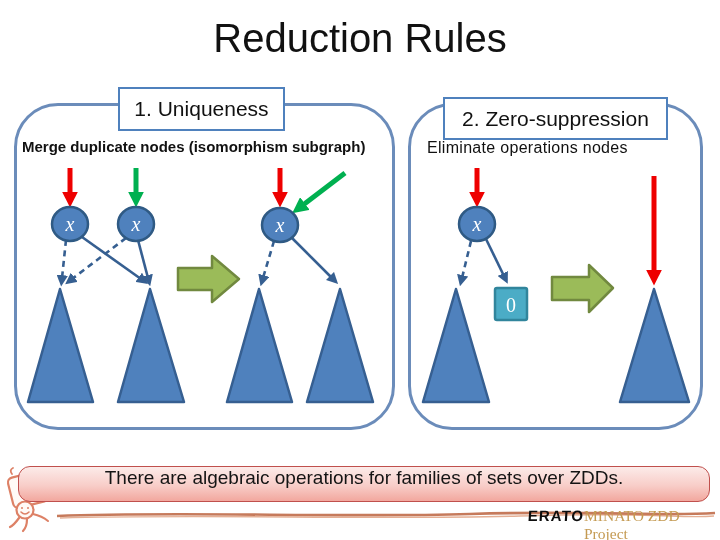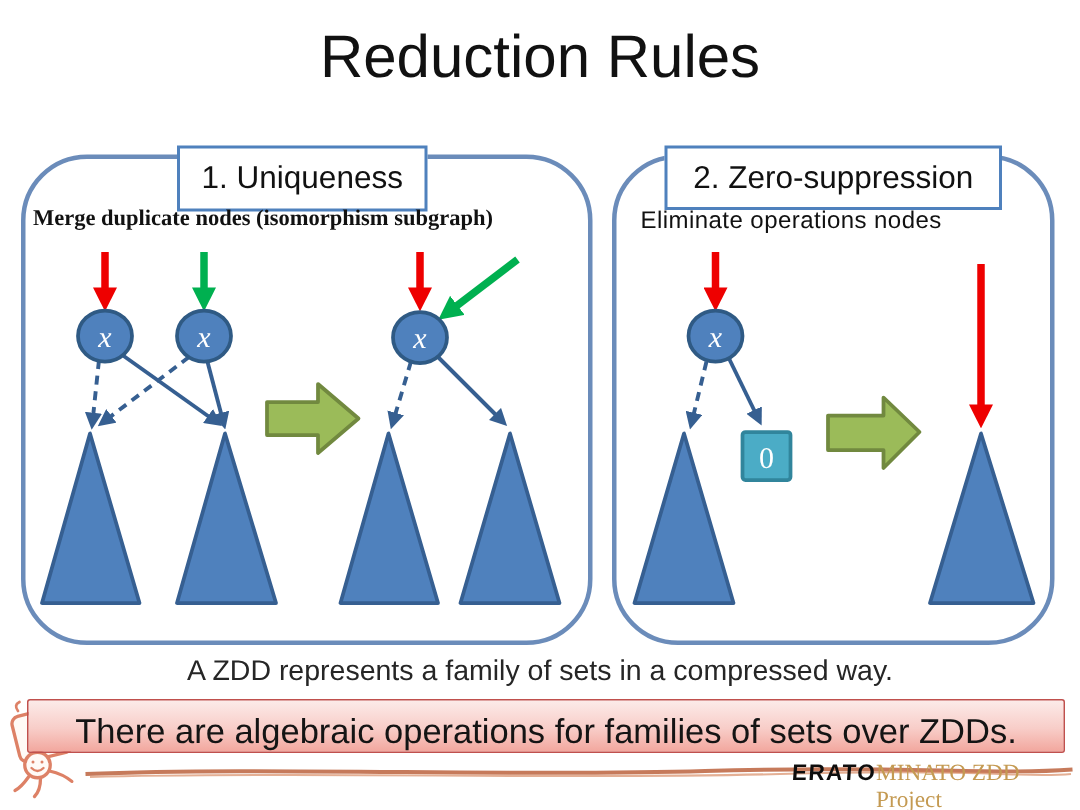--- a/index.html
+++ b/index.html
@@ -16,23 +16,23 @@
     background:#fff;border:3px solid var(--panel-border,#6b8cba);
     border-radius:44px;
   }
   .panel-left{left:14px;top:103px;width:375px;height:321px;}
   .panel-right{left:408px;top:103px;width:289px;height:321px;}
   .header-box{
     background:#fff;border:2.5px solid var(--header-box-border,#4f81bd);
     text-align:center;font-size:21px;color:#111;
     display:flex;align-items:center;justify-content:center;
   }
-  .header-box-1{left:118px;top:97px;width:163px;height:40px;align-items:center;}
+  .header-box-1{left:118px;top:87px;width:163px;height:40px;align-items:center;}
   .header-box-2{left:443px;top:97px;width:221px;height:39px;}
-  .caption-left{left:22px;top:138px;width:370px;font-size:15px;font-weight:bold;color:#111;font-family:Liberation Serif, serif;}
+  .caption-left{left:22px;top:138px;width:370px;font-size:15px;font-weight:bold;color:#111;}
   .caption-right{left:427px;top:139px;width:270px;font-size:16px;color:#111;letter-spacing:.3px;}
   svg.diagram{left:0;top:0;width:720px;height:540px;pointer-events:none;}
   .red-arrow{stroke:var(--red-arrow,#ee0000);stroke-width:5;fill:none;}
   .green-arrow{stroke:var(--green-arrow,#00b050);stroke-width:5;fill:none;}
   .edge{stroke:var(--edge,#365f91);stroke-width:2.6;fill:none;}
   .dashed{stroke-dasharray:6 4.5;}
   .node{fill:var(--node-fill,#4f81bd);stroke:var(--node-border,#2f5a84);stroke-width:2.5;}
   .tri{fill:var(--node-fill,#4f81bd);stroke:var(--edge,#365f91);stroke-width:2.5;stroke-linejoin:round;}
   .block-arrow{fill:var(--block-arrow-fill,#9bbb59);stroke:var(--block-arrow-border,#71893f);stroke-width:2.5;stroke-linejoin:round;}
   .zero-box{fill:var(--zero-box-fill,#4bacc6);stroke:var(--zero-box-border,#31859c);stroke-width:2.5;}
@@ -40,24 +40,24 @@
   .fill-green{fill:var(--green-arrow,#00b050);}
   .fill-edge{fill:var(--edge,#365f91);}
   .node-label{font:italic 20px "Liberation Serif",serif;fill:#fff;text-anchor:middle;}
   .zero-label{font:20px "Liberation Serif",serif;fill:#fff;text-anchor:middle;}
   .summary{
     top:437px;left:0;width:720px;text-align:center;
     font-size:19px;color:#262626;
   }
   .highlight-box{
     left:18px;top:466px;width:690px;height:34px;
-    border:1.6px solid var(--highlight-border,#c0504d);border-radius:2px;
+    border:1.6px solid var(--highlight-border,#c0504d);border-radius:12px;
     background:linear-gradient(180deg,var(--highlight-fill-top,#fcebe9) 0%,#f8cdc8 55%,var(--highlight-fill-bottom,#f2a79e) 100%);
-    display:flex;align-items:flex-end;justify-content:center;
-    font-size:23px;color:#141414;white-space:nowrap;
+    display:flex;align-items:flex-start;justify-content:center;
+    font-size:19px;color:#141414;white-space:nowrap;
   }
   .erato-logo{
     left:528px;top:507px;font-size:15px;font-weight:900;color:#0d0d0d;
     letter-spacing:1px;transform:skewX(-4deg);
   }
   .project-name{
     left:584px;top:507px;font-family:"Liberation Serif",serif;
     font-size:15.5px;color:var(--footer-text,#c49a52);
   }
 </style>
@@ -151,21 +151,20 @@
   <div class="abs header-box header-box-1">
     <span>1.  Uniqueness</span>
   </div>
   <div class="abs header-box header-box-2">
     <span>2. Zero-suppression</span>
   </div>
 
   <div class="abs caption-left">Merge duplicate nodes (isomorphism subgraph)</div>
   <div class="abs caption-right">Eliminate operations nodes</div>
 
-  <div class="abs summary">A ZDD represents a family of sets in a compressed way.</div>
   <div class="abs highlight-box">
     <span>There are algebraic operations for families of sets over ZDDs.</span>
   </div>
 
   <div class="abs erato-logo">ERATO</div>
   <div class="abs project-name">MINATO ZDD Project</div>
 
 </div>
 
 </body></html>

